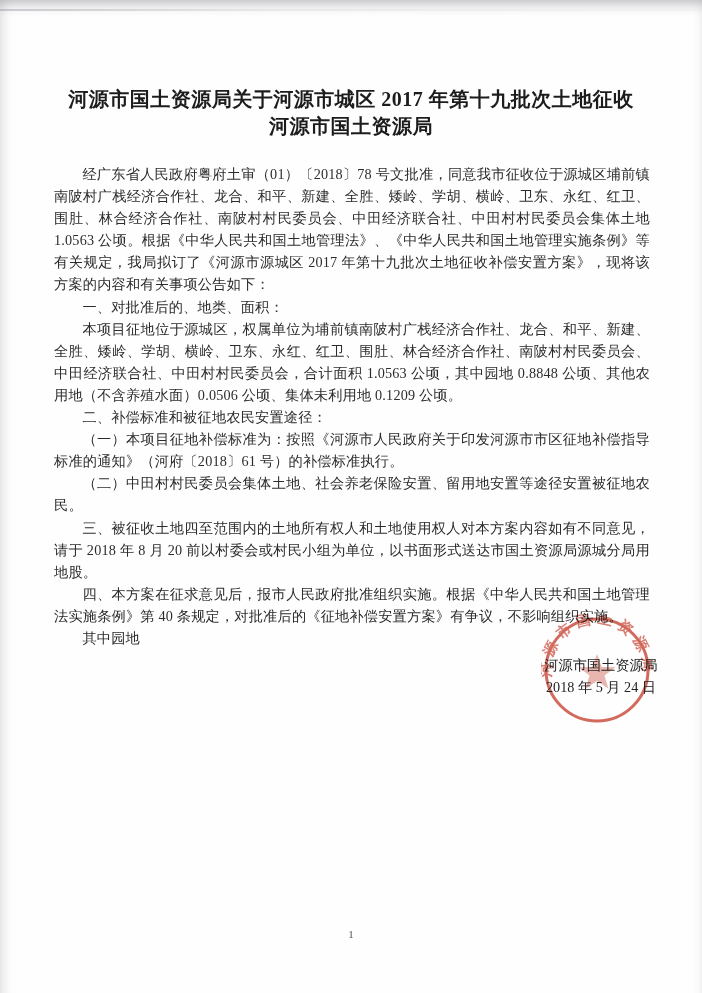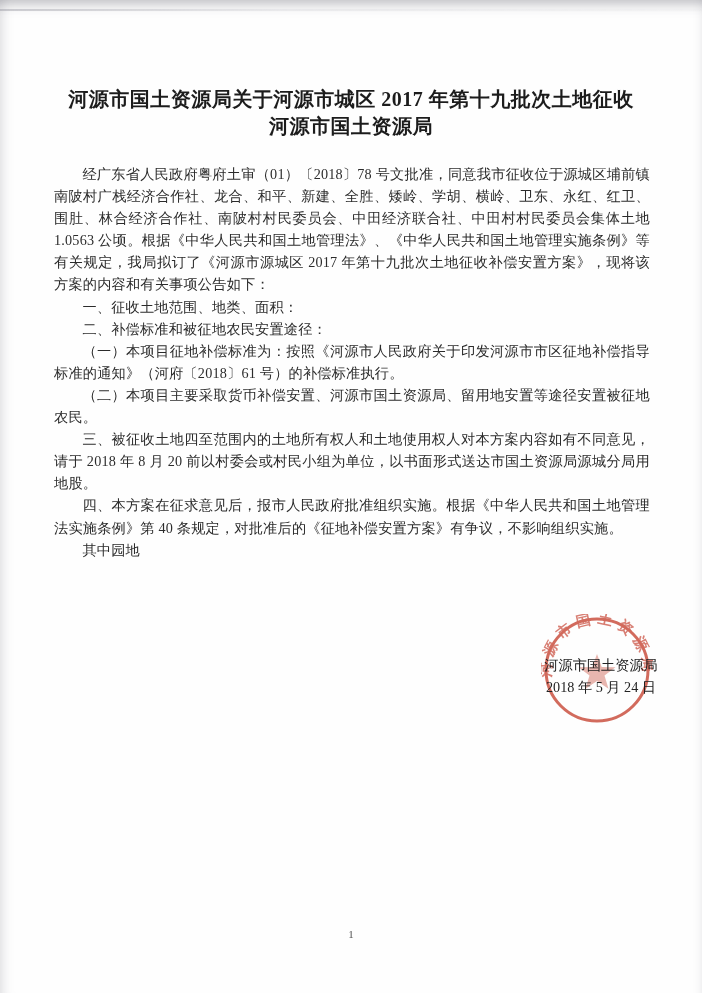--- a/index.html
+++ b/index.html
@@ -85,24 +85,25 @@
 <div class="scan-page">
   <div class="scan-edge-top"></div>
 
   <div class="doc-title">
     <div>河源市国土资源局关于河源市城区 2017 年第十九批次土地征收</div>
     <div>河源市国土资源局</div>
   </div>
 
   <div class="doc-body">
     <p>经广东省人民政府粤府土审（01）〔2018〕78 号文批准，同意我市征收位于源城区埔前镇南陂村广栈经济合作社、龙合、和平、新建、全胜、矮岭、学胡、横岭、卫东、永红、红卫、围肚、林合经济合作社、南陂村村民委员会、中田经济联合社、中田村村民委员会集体土地 1.0563 公顷。根据《中华人民共和国土地管理法》、《中华人民共和国土地管理实施条例》等有关规定，我局拟订了《河源市源城区 2017 年第十九批次土地征收补偿安置方案》，现将该方案的内容和有关事项公告如下：</p>
-    <p>一、征收土地范围、地类、面积：</p>
+    <p>一、对批准后的、地类、面积：</p>
+    <p>本项目征地位于源城区，权属单位为埔前镇南陂村广栈经济合作社、龙合、和平、新建、全胜、矮岭、学胡、横岭、卫东、永红、红卫、围肚、林合经济合作社、南陂村村民委员会、中田经济联合社、中田村村民委员会，合计面积 1.0563 公顷，其中园地 0.8848 公顷、其他农用地（不含养殖水面）0.0506 公顷、集体未利用地 0.1209 公顷。</p>
     <p>二、补偿标准和被征地农民安置途径：</p>
     <p>（一）本项目征地补偿标准为：按照《河源市人民政府关于印发河源市市区征地补偿指导标准的通知》（河府〔2018〕61 号）的补偿标准执行。</p>
-    <p>（二）本项目主要采取货币补偿安置、河源市国土资源局、留用地安置等途径安置被征地农民。</p>
+    <p>（二）中田村村民委员会集体土地、社会养老保险安置、留用地安置等途径安置被征地农民。</p>
     <p>三、被征收土地四至范围内的土地所有权人和土地使用权人对本方案内容如有不同意见，请于 2018 年 8 月 20 前以村委会或村民小组为单位，以书面形式送达市国土资源局源城分局用地股。</p>
     <p>四、本方案在征求意见后，报市人民政府批准组织实施。根据《中华人民共和国土地管理法实施条例》第 40 条规定，对批准后的《征地补偿安置方案》有争议，不影响组织实施。</p>
     <p>其中园地</p>
   </div>
 
   <svg class="seal" viewBox="0 0 112 112" xmlns="http://www.w3.org/2000/svg" aria-hidden="true">
     <circle cx="56" cy="56" r="51" fill="none" stroke="#c84432" stroke-width="3" opacity="0.9"></circle>
     <path id="sealArc" d="M 12.9 71.7 A 46 46 0 1 1 99.1 71.7" fill="none"></path>
     <text font-size="14.5" fill="#cc5445" letter-spacing="5.5" font-weight="bold" font-family="Liberation Serif, DejaVu Serif, serif" opacity="0.85">
       <textPath href="#sealArc" startOffset="50%" text-anchor="middle">河源市国土资源局</textPath>

